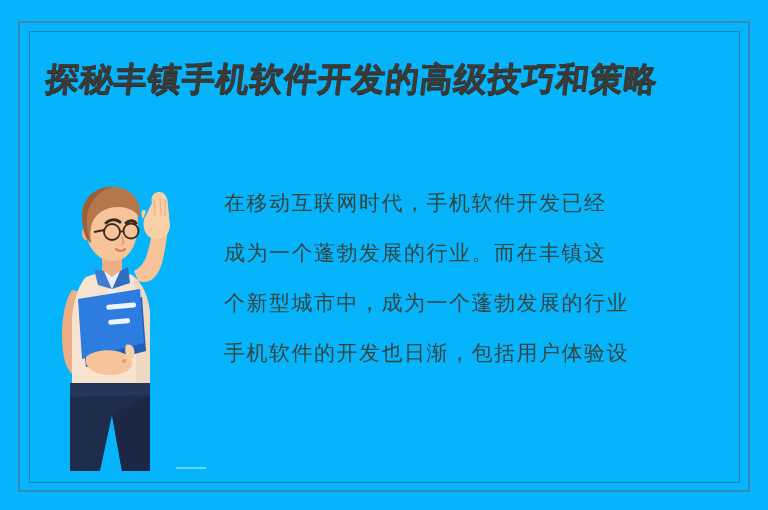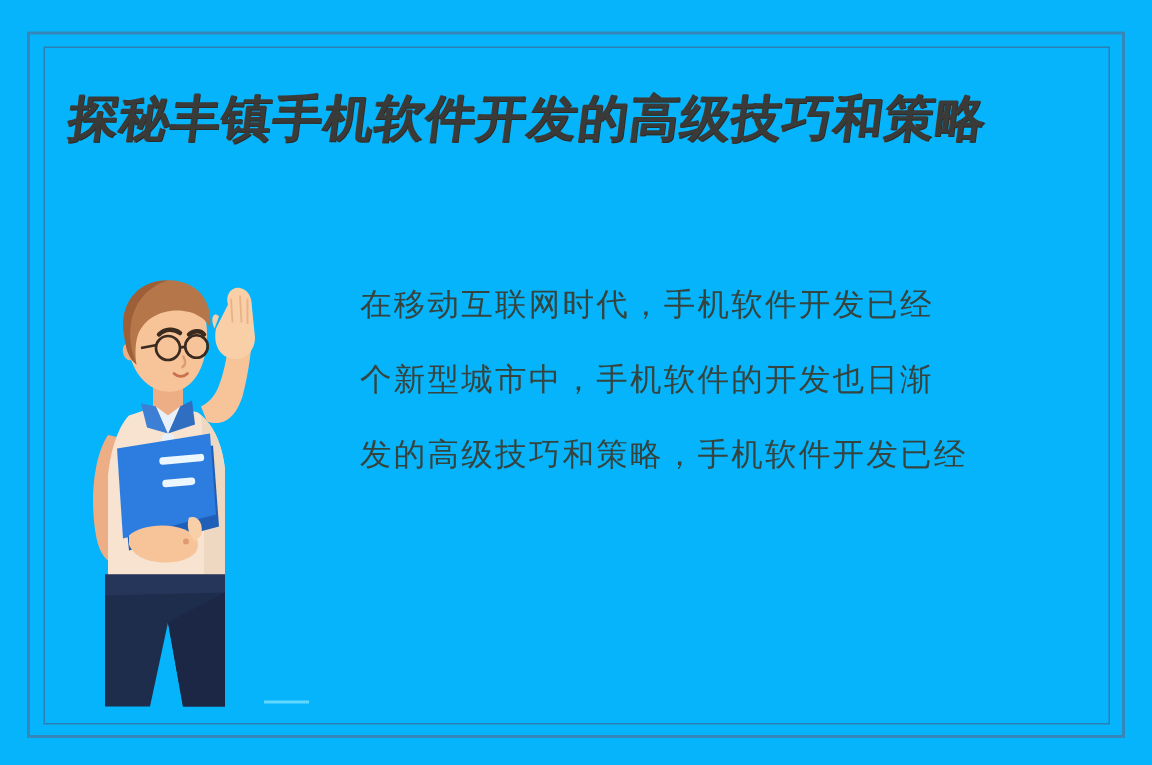--- a/index.html
+++ b/index.html
@@ -55,21 +55,21 @@
     letter-spacing: 1px;
     color: #3a3a38;
     text-shadow: 0.5px 0.5px 0 #2b2b29, -0.4px 0.4px 0 #46463f;
     transform: skewX(-7deg);
     -webkit-font-smoothing: none;
   }
 
   
   .article {
     position: absolute;
-    left: 240px;
+    left: 224px;
     top: 178px;
     width: 508px;
   }
   .article .line {
     font-family: "DejaVu Sans", sans-serif;
     font-size: 21px;
     line-height: 50px;
     color: #35443f;
     letter-spacing: 1.5px;
     white-space: nowrap;
@@ -176,17 +176,18 @@
         <path d="M20 198 L100 198 L100 210 L20 212 Z" fill="#26355a"></path>
         <path d="M62 230 L72 286 L100 286 L100 210 Z" fill="#1b2744"></path>
       </g>
     </svg>
   </div>
 
   <div class="floor-mark"></div>
 
   <div class="article">
     <div class="line">在移动互联网时代，手机软件开发已经</div>
-    <div class="line">个新型城市中，手机软件的开发也日渐</div>
-    <div class="line">发的高级技巧和策略，手机软件开发已经</div>
+    <div class="line">成为一个蓬勃发展的行业。而在丰镇这</div>
+    <div class="line">个新型城市中，成为一个蓬勃发展的行业</div>
+    <div class="line">手机软件的开发也日渐，包括用户体验设</div>
   </div>
 
 </div>
 
 </body></html>

